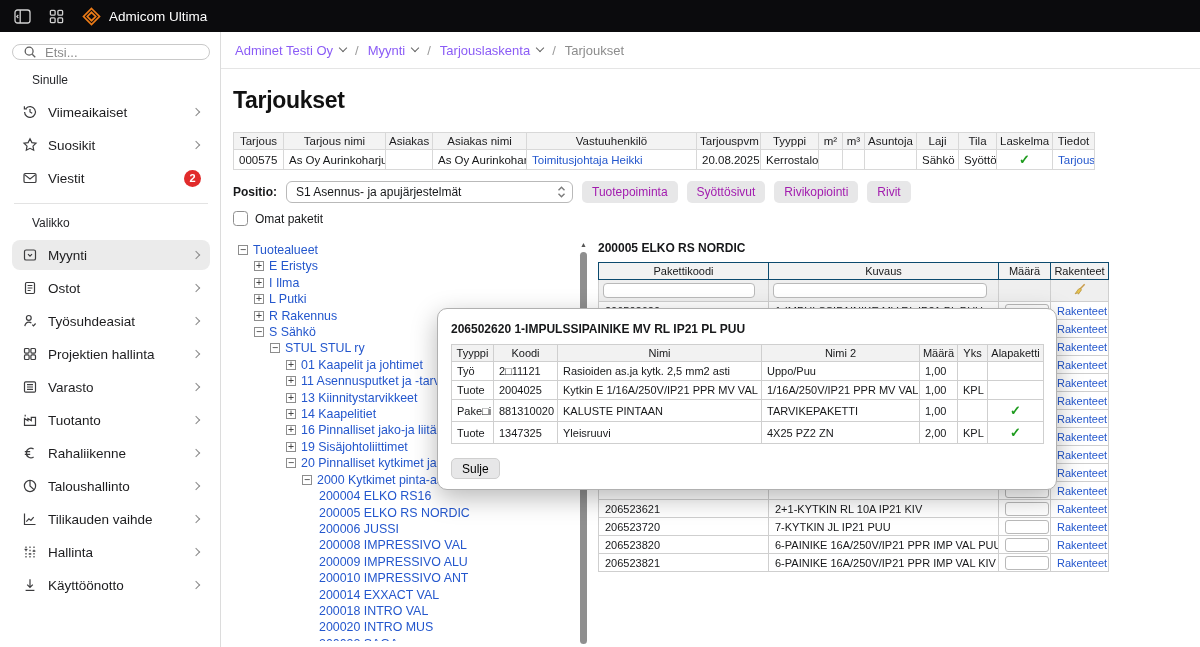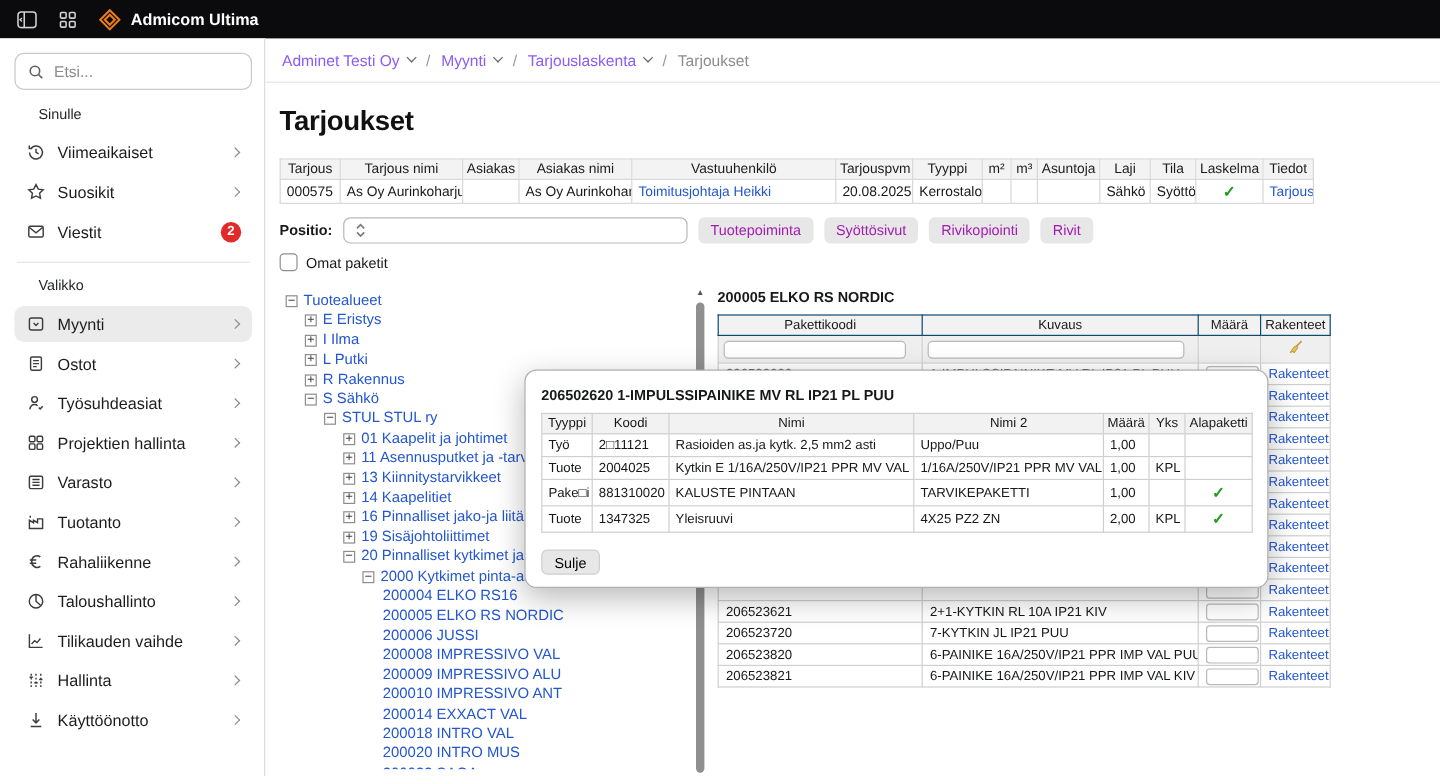--- a/index.html
+++ b/index.html
@@ -1,25 +1,25 @@
 <!DOCTYPE html>
 <html><head>
 <meta charset="utf-8">
 <style>
 *{margin:0;padding:0;box-sizing:border-box}
 html,body{width:1200px;height:647px;overflow:hidden;background:#fff;
   font-family:"Liberation Sans",sans-serif;color:#17181a;position:relative}
 .topbar{height:32px;background:#0b0b0d;display:flex;align-items:center;gap:18px;padding:0 14px}
 .topbar .tic{display:flex;align-items:center}
 .brand{display:flex;align-items:center;gap:8px}
-.brand-name{color:#fff;font-weight:700;font-size:13.5px}
+.brand-name{color:#fff;font-weight:400;font-size:13.5px}
 .app-row{display:flex;height:615px}
 
 .sidebar{width:221px;border-right:1px solid #dcdcdc;padding:12px 10px 0 12px;flex-shrink:0;background:#fff}
-.search-box{display:flex;align-items:center;gap:8px;border:1px solid #c9c9c9;border-radius:8px;height:31px;padding:0 10px;margin-bottom:13px}
+.search-box{display:flex;align-items:center;gap:8px;border:1px solid #c9c9c9;border-radius:8px;height:16px;padding:0 10px;margin-bottom:13px}
 .search-ph{color:#8b8b8b;font-size:13px}
 .side-label{font-size:12px;color:#26272b;margin:8px 20px 10px}
 .side-item{display:flex;align-items:center;gap:10px;height:30px;padding:0 9px;border-radius:8px;font-size:13.5px;margin-bottom:3px;color:#1c1c1e;cursor:pointer}
 .side-item.active{background:#ebebeb}
 .side-item .lbl{flex:1;white-space:nowrap}
 .chev{width:6px;height:6px;border-right:1.4px solid #8a8a8a;border-bottom:1.4px solid #8a8a8a;transform:rotate(-45deg);margin-right:2px;flex-shrink:0}
 .badge{background:#e12b2b;color:#fff;border-radius:50%;width:17px;height:17px;font-size:11px;display:flex;align-items:center;justify-content:center;font-weight:700}
 .divider{border-top:1px solid #e3e3e3;margin:10px 2px 12px}
 .iwrap{width:17px;display:flex;justify-content:center;flex-shrink:0}
 
@@ -339,20 +339,21 @@
               <td>Syöttö</td>
               <td class="gcheck">✓</td>
               <td><span class="blue">Tarjous</span></td>
             </tr>
           </tbody>
       </table>
 
       <div class="toolbar">
         <span class="positio-label">Positio:</span>
         <div class="selectbox">
+          <span class="val">S1 Asennus- ja apujärjestelmät</span>
           <span style="display:flex">
             <svg width="9" height="12" viewBox="0 0 9 12" fill="none" stroke="#7a7a7a" stroke-width="1.4">
                 <path d="M1.5 4.3L4.5 1.3 7.5 4.3"></path>
                 <path d="M1.5 7.7L4.5 10.7 7.5 7.7"></path>
               </svg>
           </span>
         </div>
         <span id="toolbar-buttons" style="display:flex;gap:9px">
             <button class="tbtn">Tuotepoiminta</button>
             <button class="tbtn">Syöttösivut</button>

